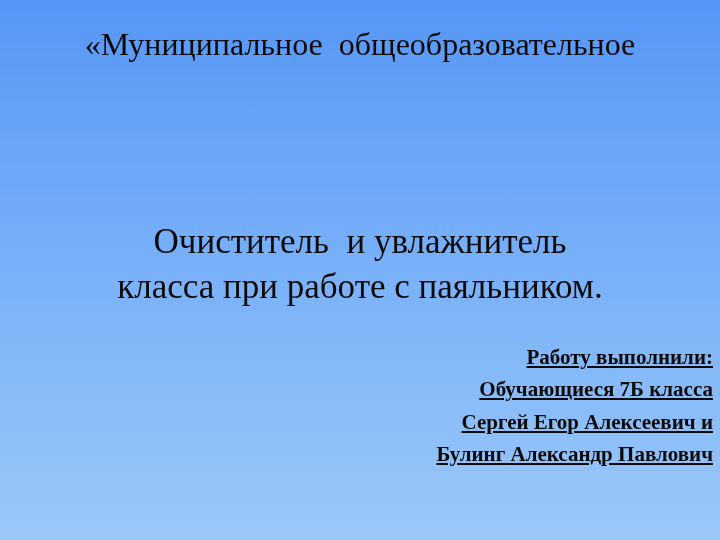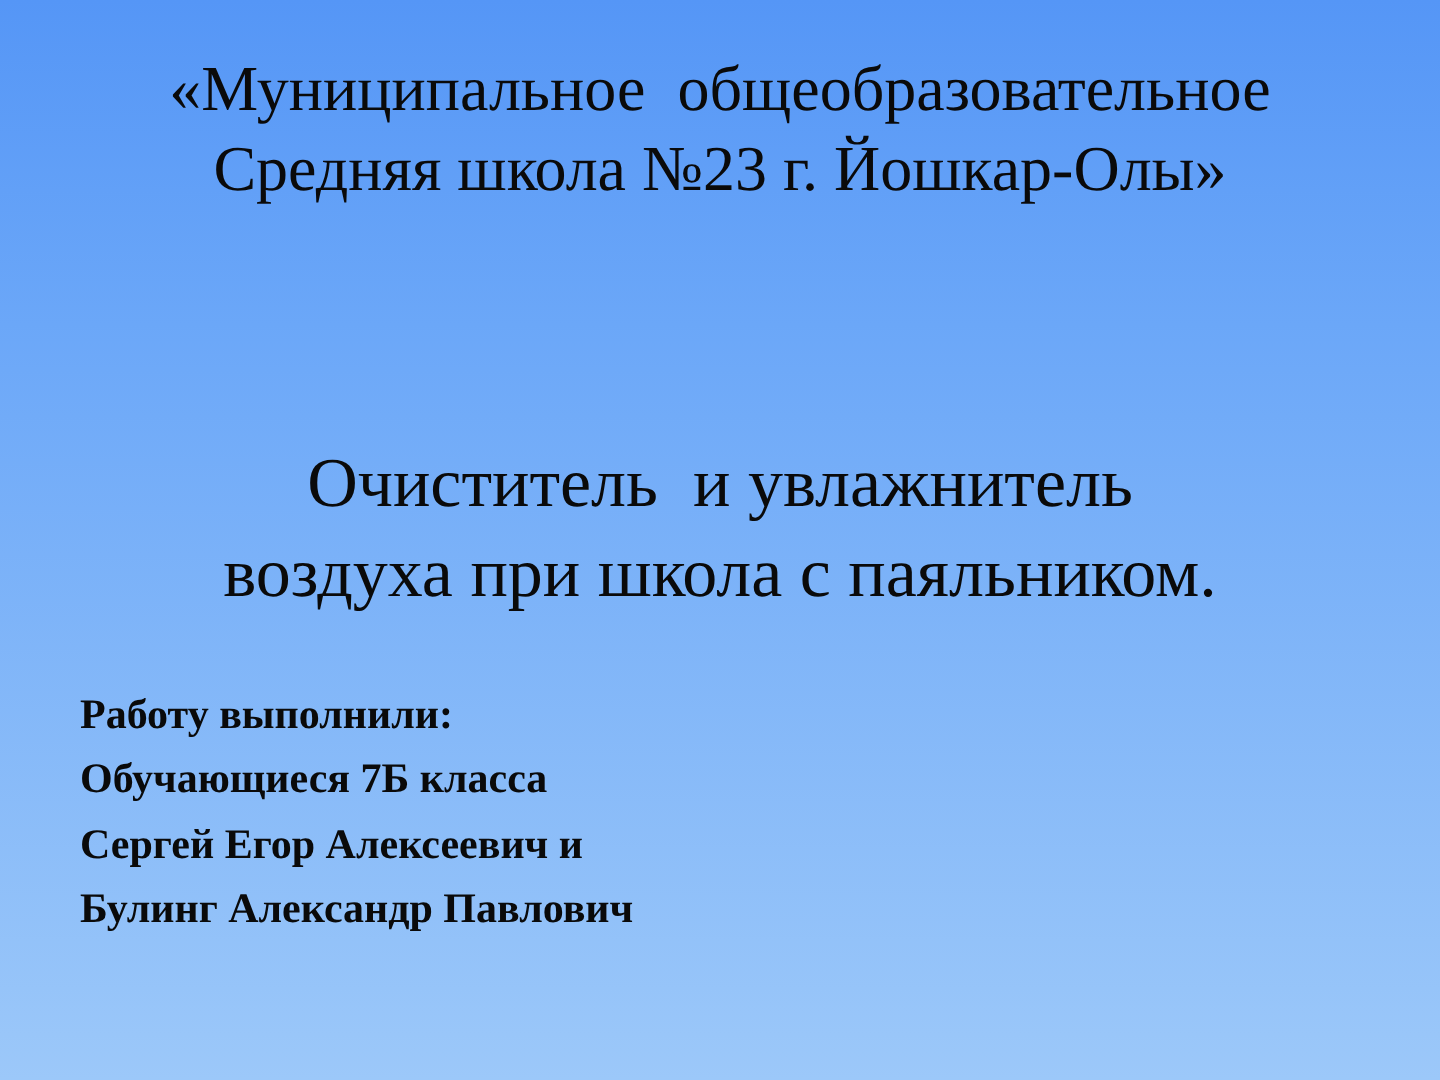--- a/index.html
+++ b/index.html
@@ -37,41 +37,42 @@
     text-align: center;
     font-size: 35px;
     line-height: 45px;
     font-weight: 400;
   }
   .credits-block {
     position: absolute;
     top: 341px;
     right: 7px;
     left: 40px;
+    text-align: right;
     font-size: 21px;
     line-height: 32.4px;
     font-weight: 700;
+    text-decoration: underline;
   }
   .line {
     white-space: pre-wrap;
   }
 </style>
 </head>
 <body>
 
 <div class="slide">
 
   <div class="title-block">
     <div class="line">«Муниципальное  общеобразовательное</div>
-    <div class="line">Средняя школа №23 г. Йошкар-Олы»</div>
   </div>
 
   <div class="subtitle-block">
     <div class="line">Очиститель  и увлажнитель</div>
-    <div class="line">воздуха при школа с паяльником.</div>
+    <div class="line">класса при работе с паяльником.</div>
   </div>
 
   <div class="credits-block">
     <div class="line">Работу выполнили:</div>
     <div class="line">Обучающиеся 7Б класса</div>
     <div class="line">Сергей Егор Алексеевич и</div>
     <div class="line">Булинг Александр Павлович</div>
   </div>
 
 </div>

